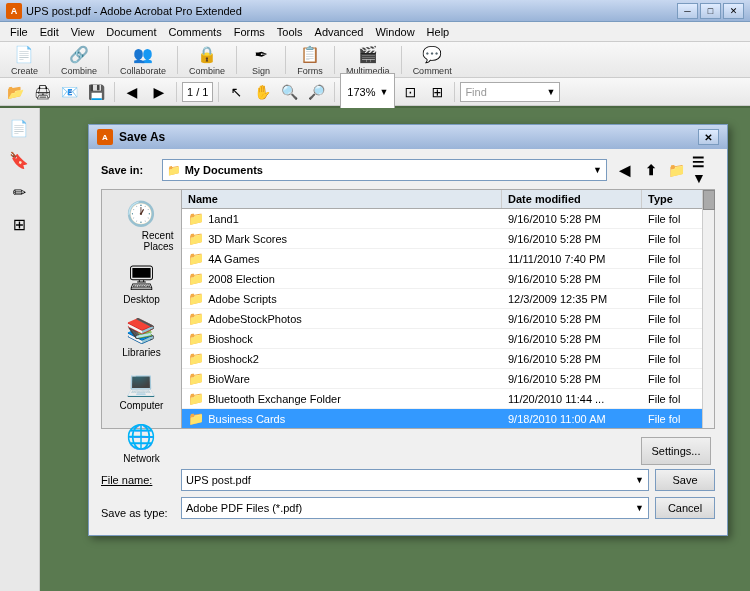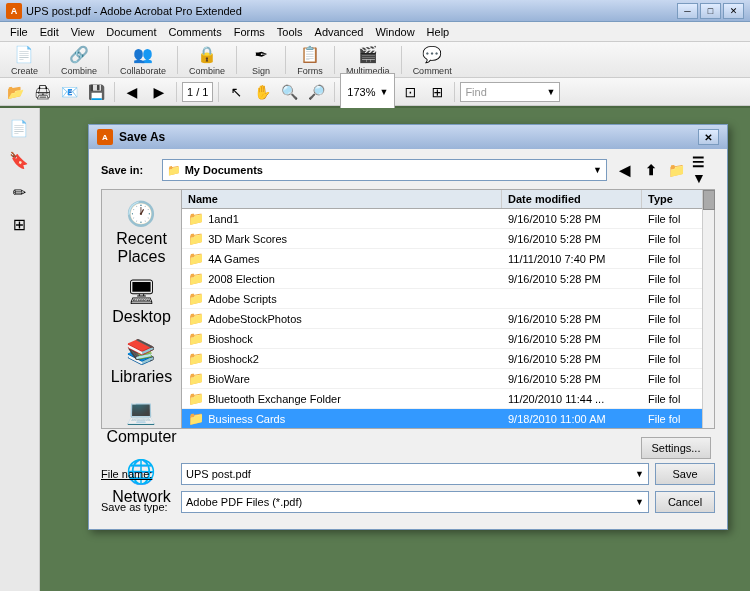--- a/index.html
+++ b/index.html
@@ -330,21 +330,21 @@
       cursor: pointer;
       width: 72px;
       border-radius: 2px;
       font-size: 10px;
       text-align: center;
     }
     .place-icon {
       font-size: 24px;
       margin-bottom: 2px;
     }
-    .place-label { font-size: 16px; }
+    .place-label { font-size: 10px; text-align: right; }
 
     
     .file-list-container {
       flex: 1;
       overflow-y: auto;
       overflow-x: hidden;
     }
     .file-list-header {
       display: flex;
       background: #e0e8f0;
@@ -481,21 +481,21 @@
     }
 
     
     .settings-area {
       display: flex;
       justify-content: flex-end;
       padding-right: 4px;
     }
     .settings-btn {
       width: 70px;
-      height: 22px;
+      height: 28px;
       background: linear-gradient(to bottom, #f0f0f0, #d8d8d8);
       border: 1px solid #aaa;
       cursor: pointer;
       font-size: 11px;
       display: flex;
       align-items: center;
       justify-content: center;
       margin-bottom: 4px;
     }
   </style>
@@ -709,20 +709,21 @@
                   <span>2008 Election</span>
                 </div>
               <div class="file-cell-date">9/16/2010 5:28 PM</div>
               <div class="file-cell-type">File fol</div>
             </div>
             <div class="file-row">
               <div class="file-cell-name">
                   <span class="folder-icon">📁</span>
                   <span>Adobe Scripts</span>
                 </div>
+              <div class="file-cell-date">12/3/2009 12:35 PM</div>
               <div class="file-cell-type">File fol</div>
             </div>
             <div class="file-row">
               <div class="file-cell-name">
                   <span class="folder-icon">📁</span>
                   <span>AdobeStockPhotos</span>
                 </div>
               <div class="file-cell-date">9/16/2010 5:28 PM</div>
               <div class="file-cell-type">File fol</div>
             </div>

